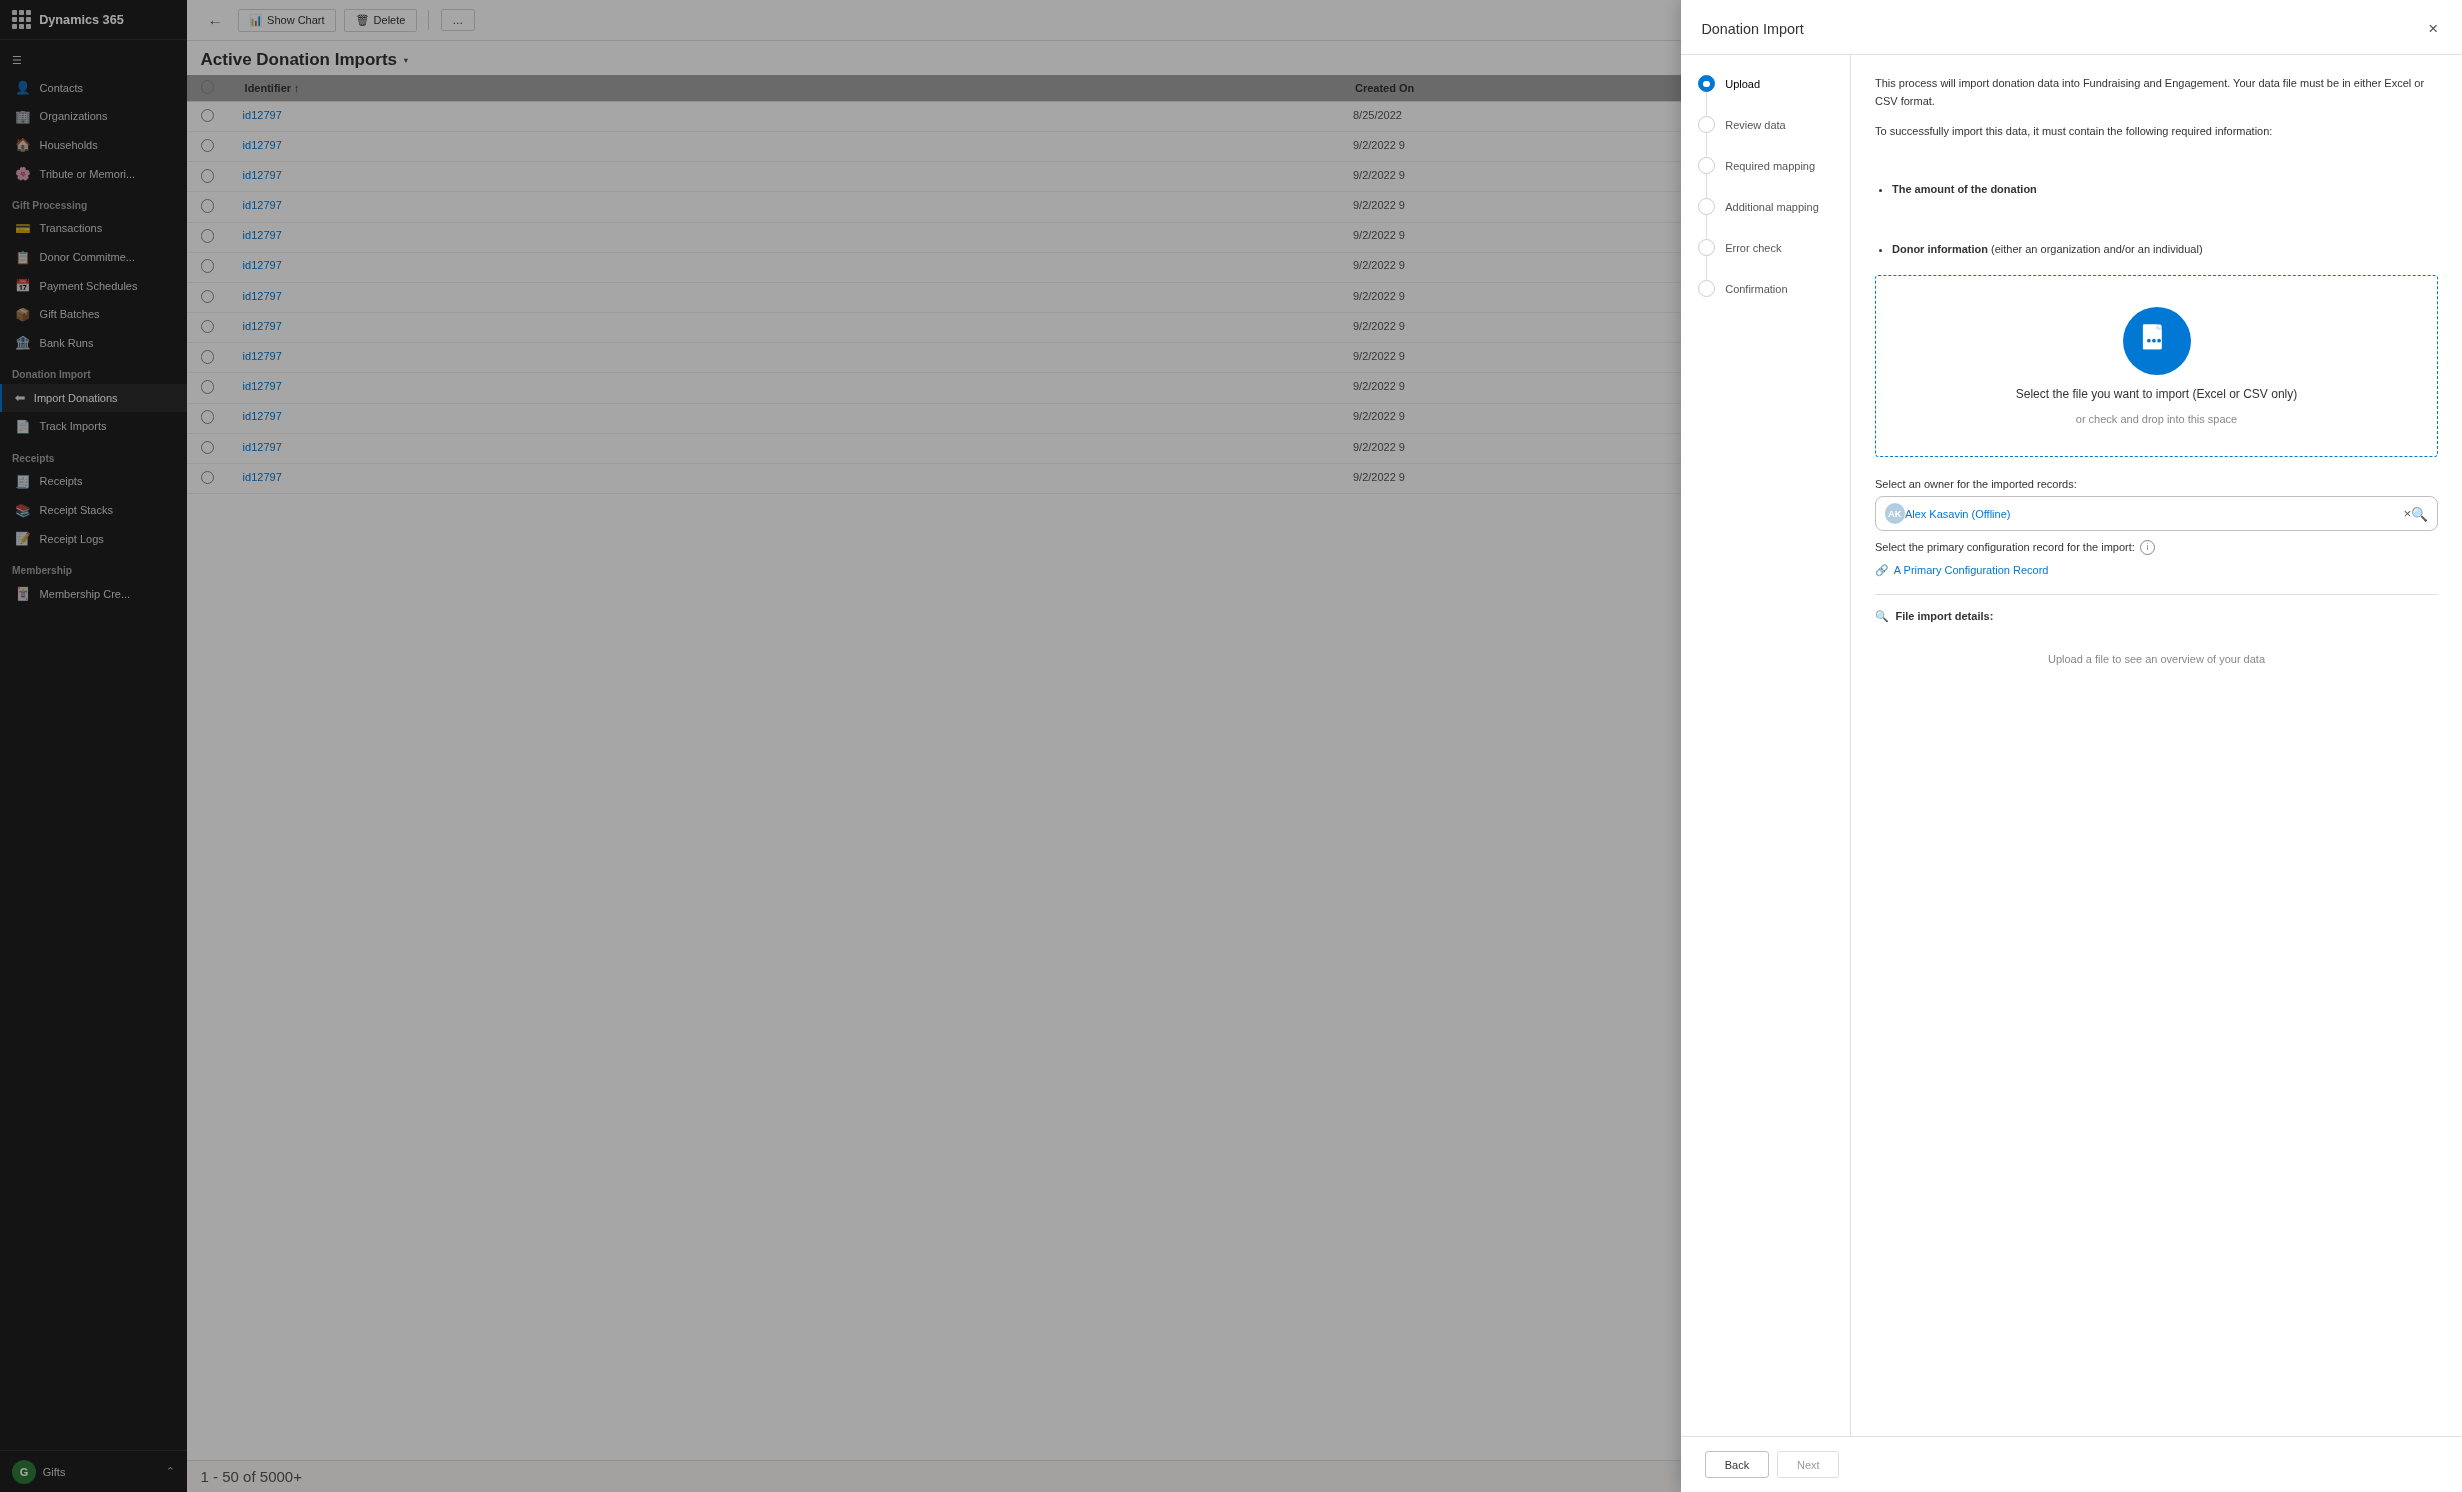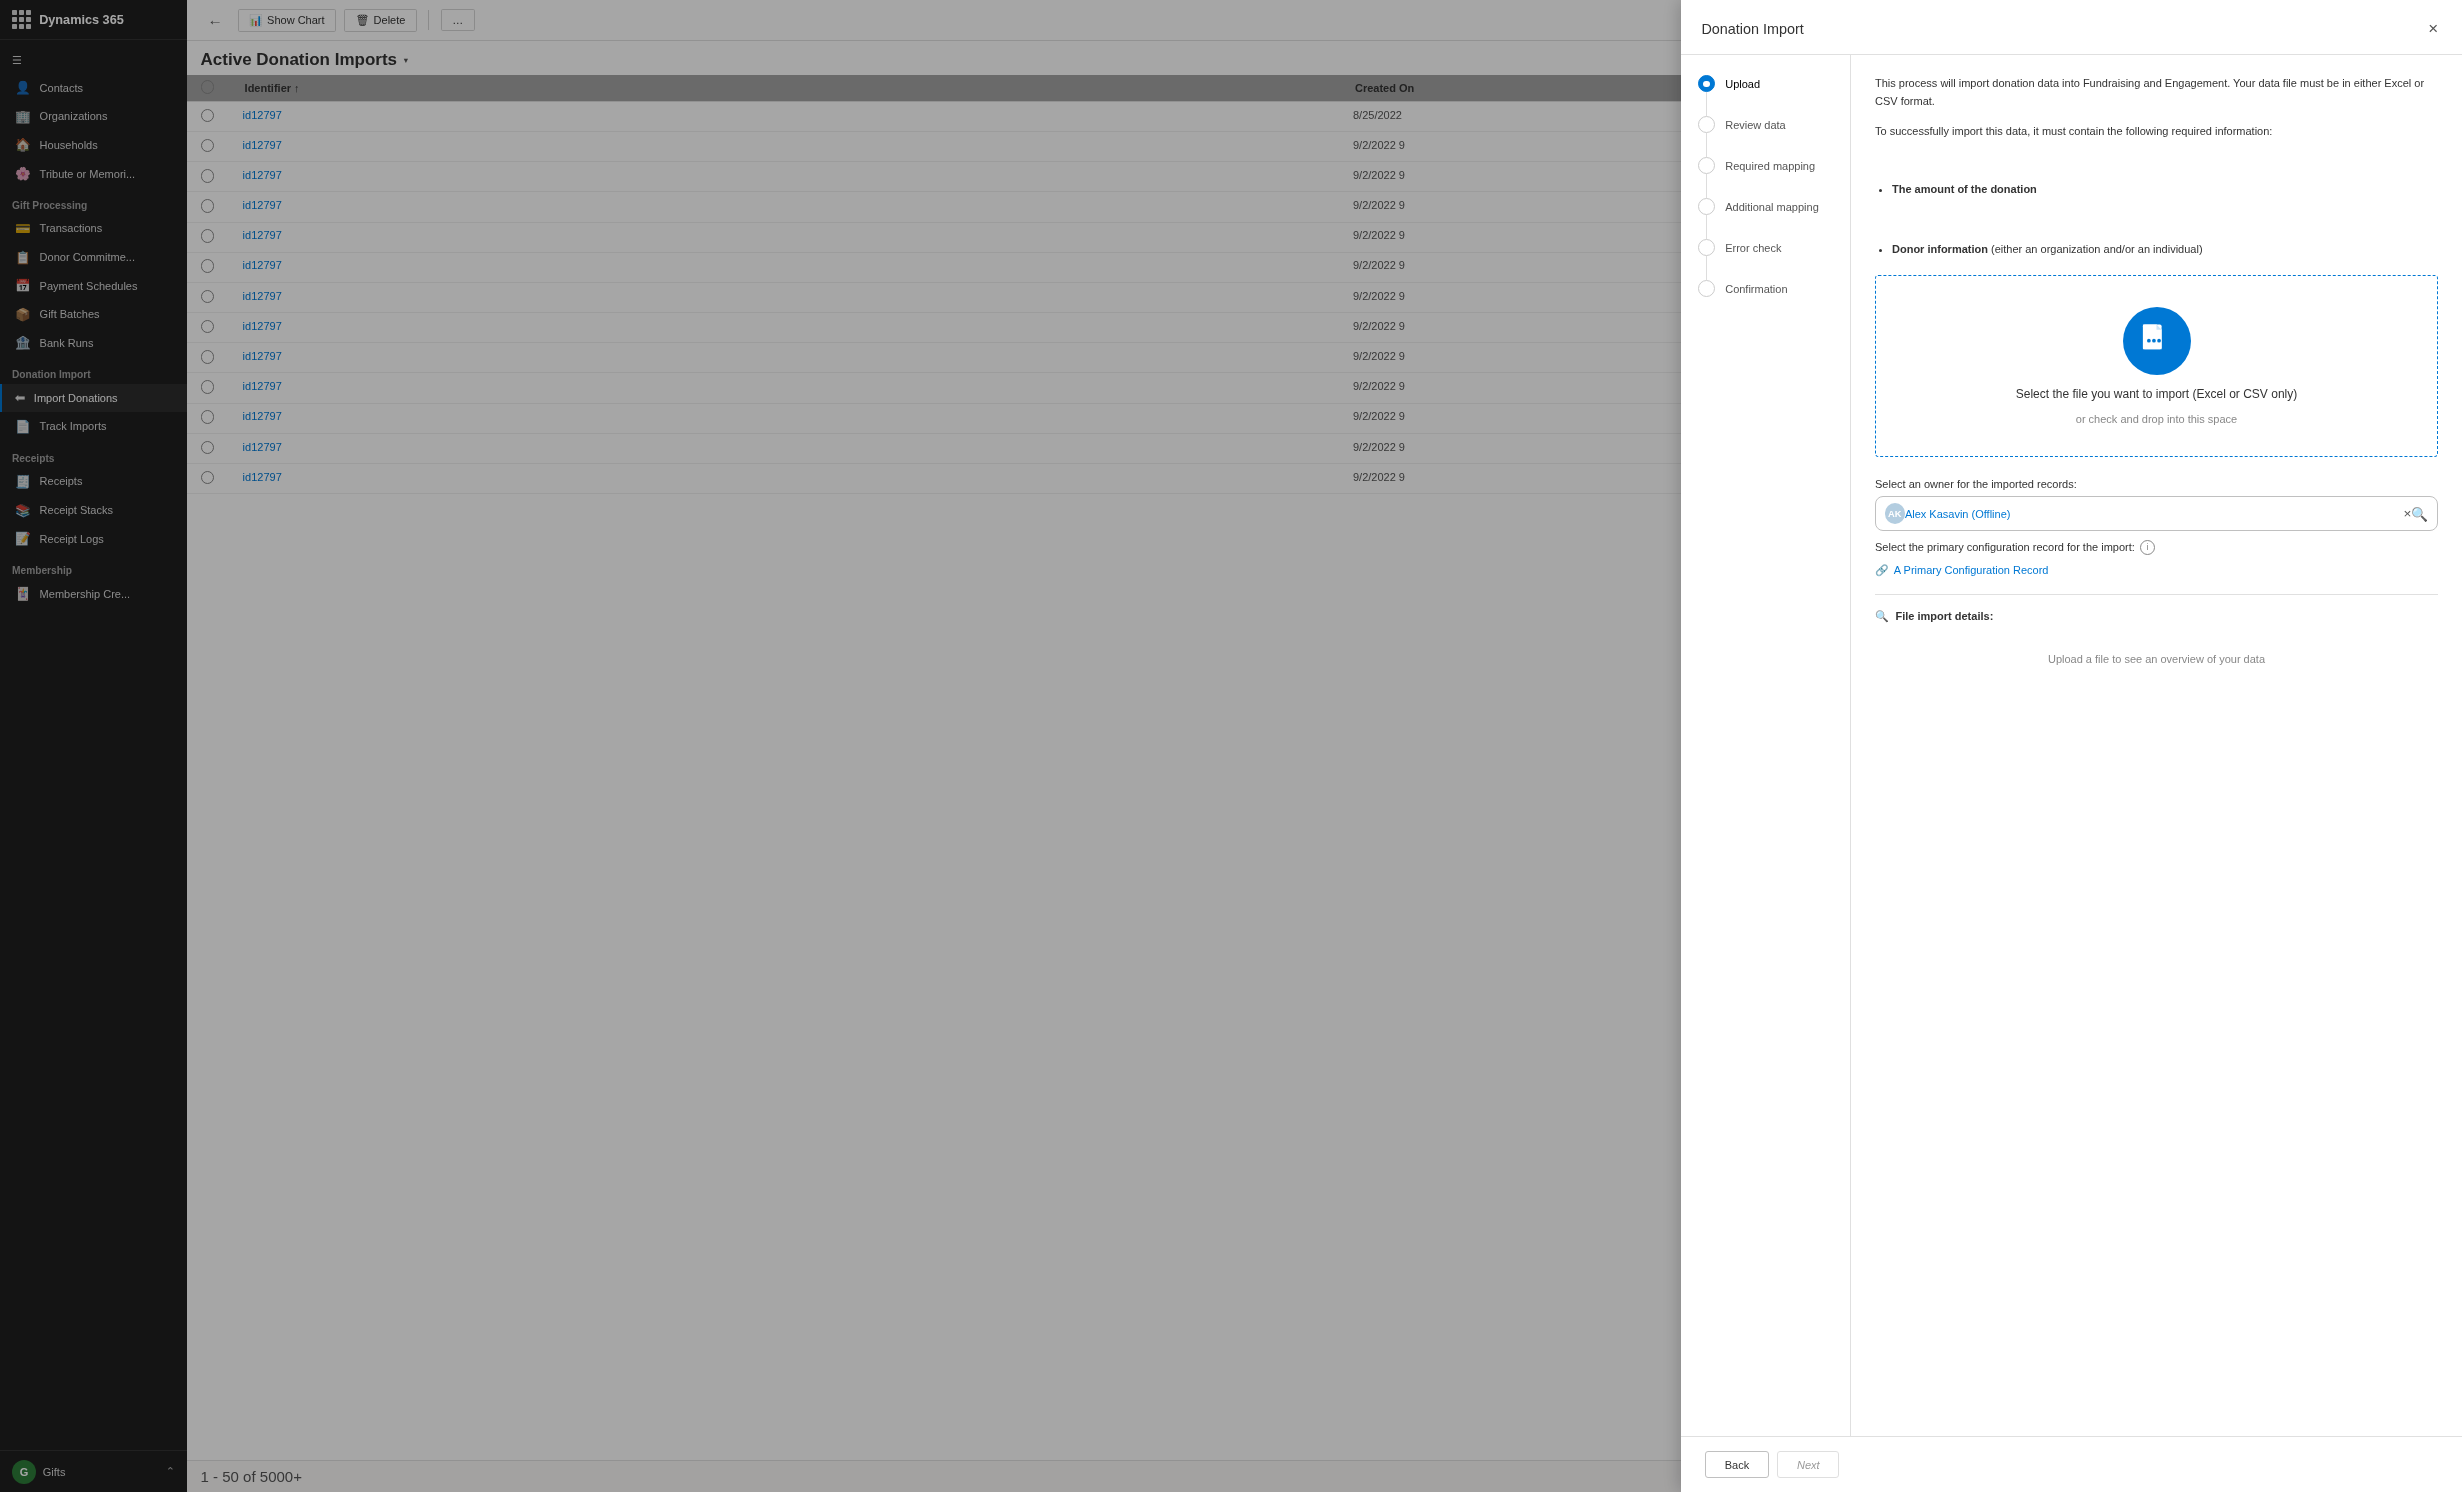--- a/index.html
+++ b/index.html
@@ -424,21 +424,20 @@
       border-radius: 3px;
       font-size: 11px;
       cursor: pointer;
       border: 0.8px solid #c0c0c0;
       background: #fff;
       color: #333;
     }
     .btn:disabled, .btn[data-disabled="true"] {
       opacity: 0.45;
       cursor: not-allowed;
-      font-style: italic;
     }
     .btn-back { background: #fff; }
 
     
     .back-arrow {
       background: none;
       border: none;
       font-size: 15.3px;
       cursor: pointer;
       color: #555;

